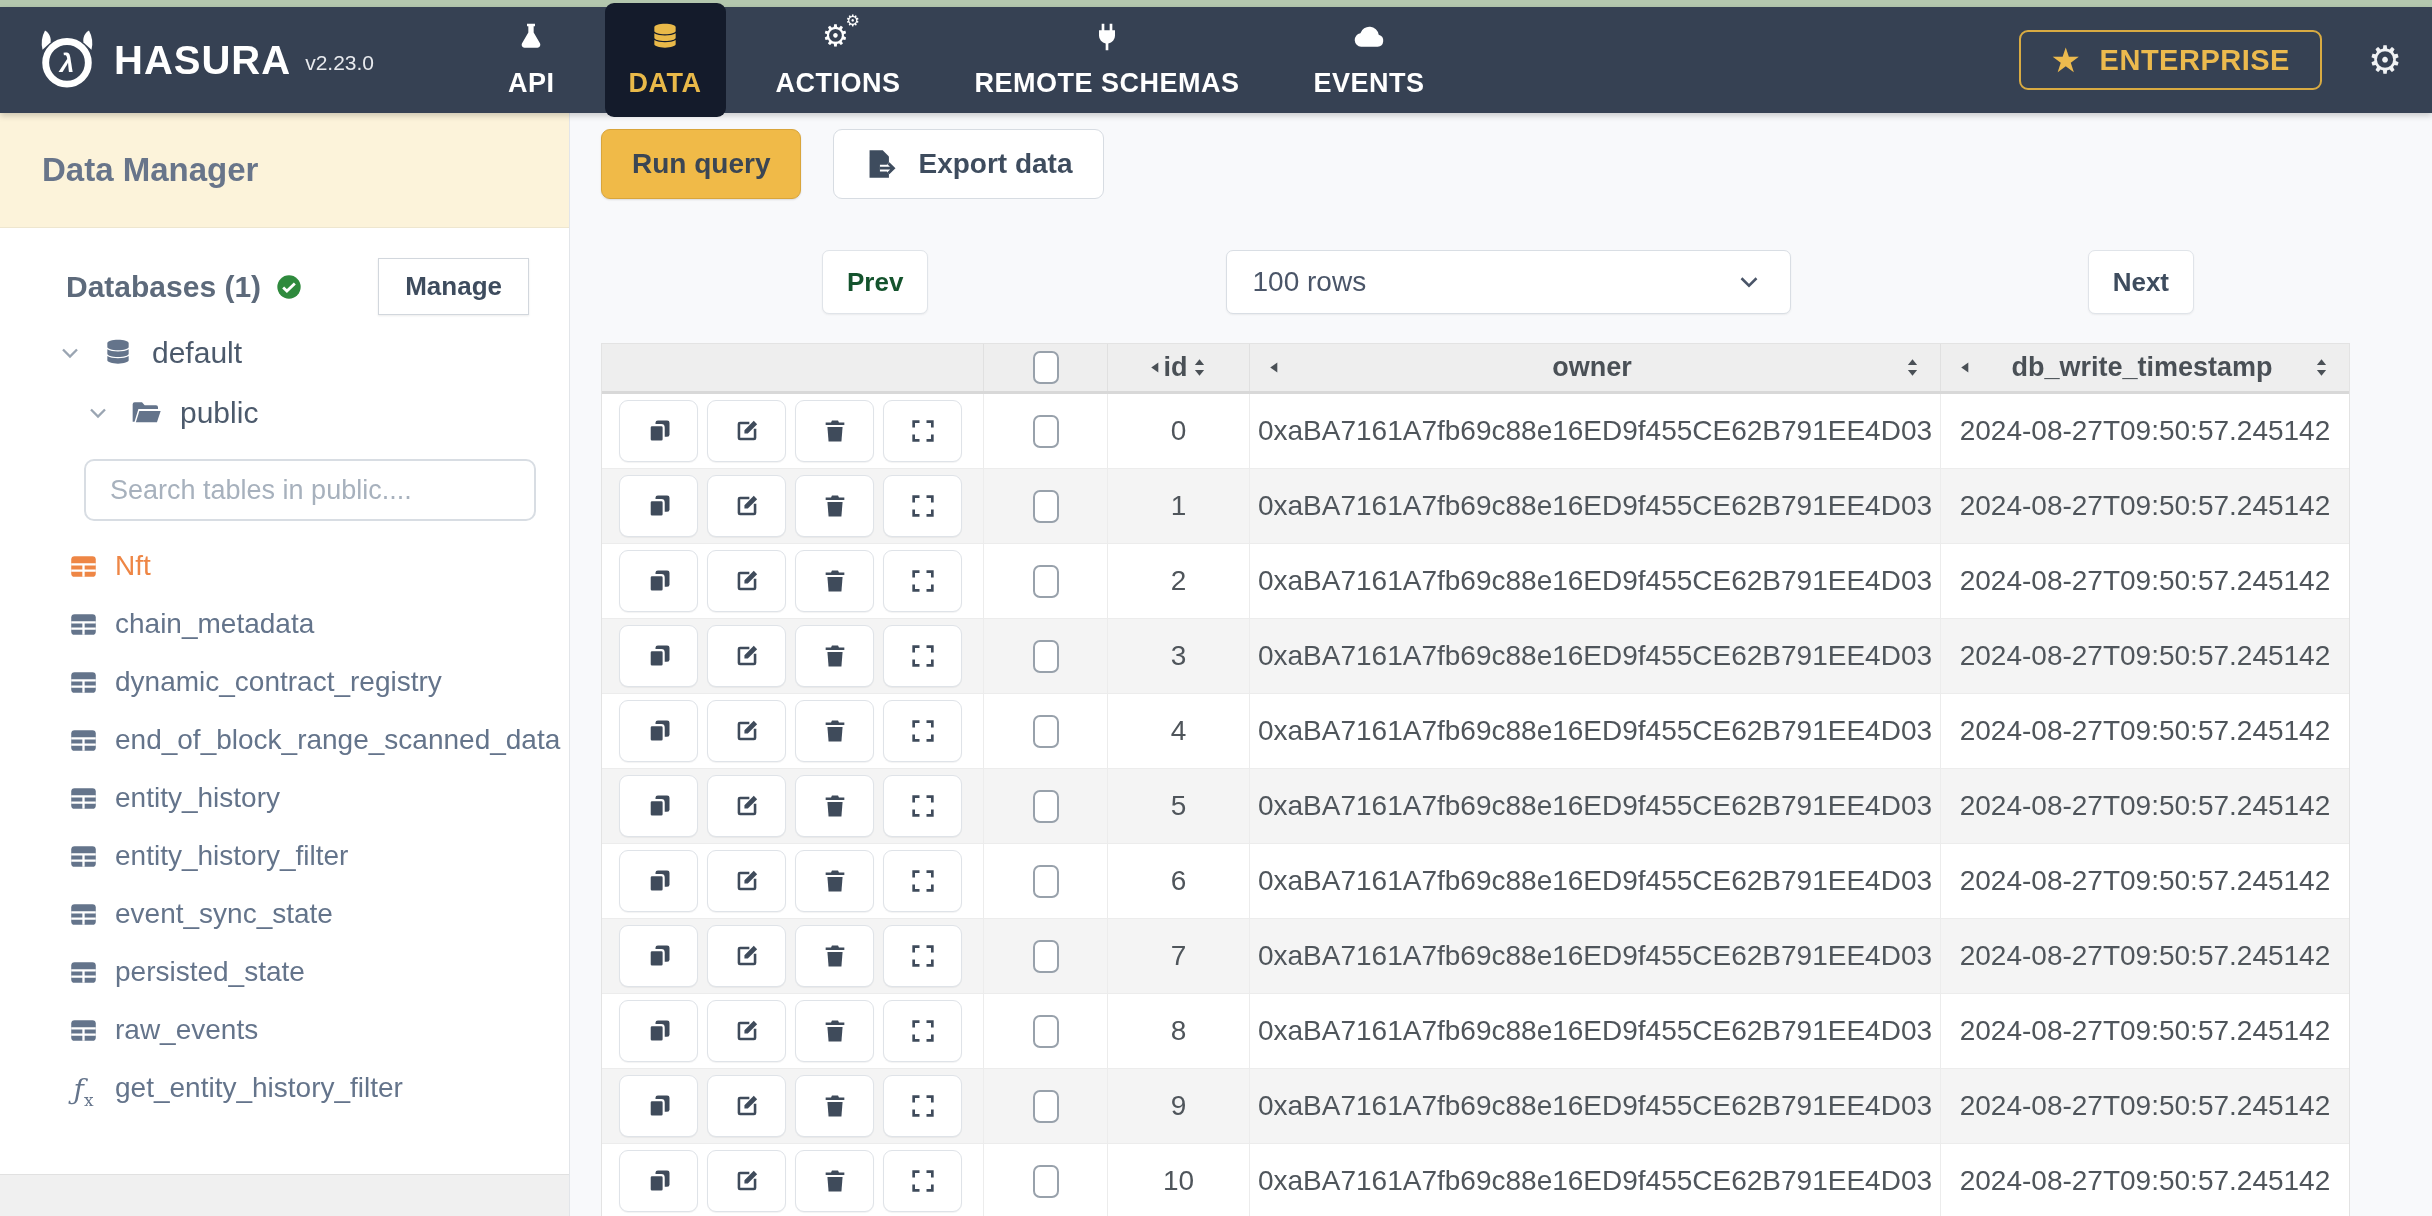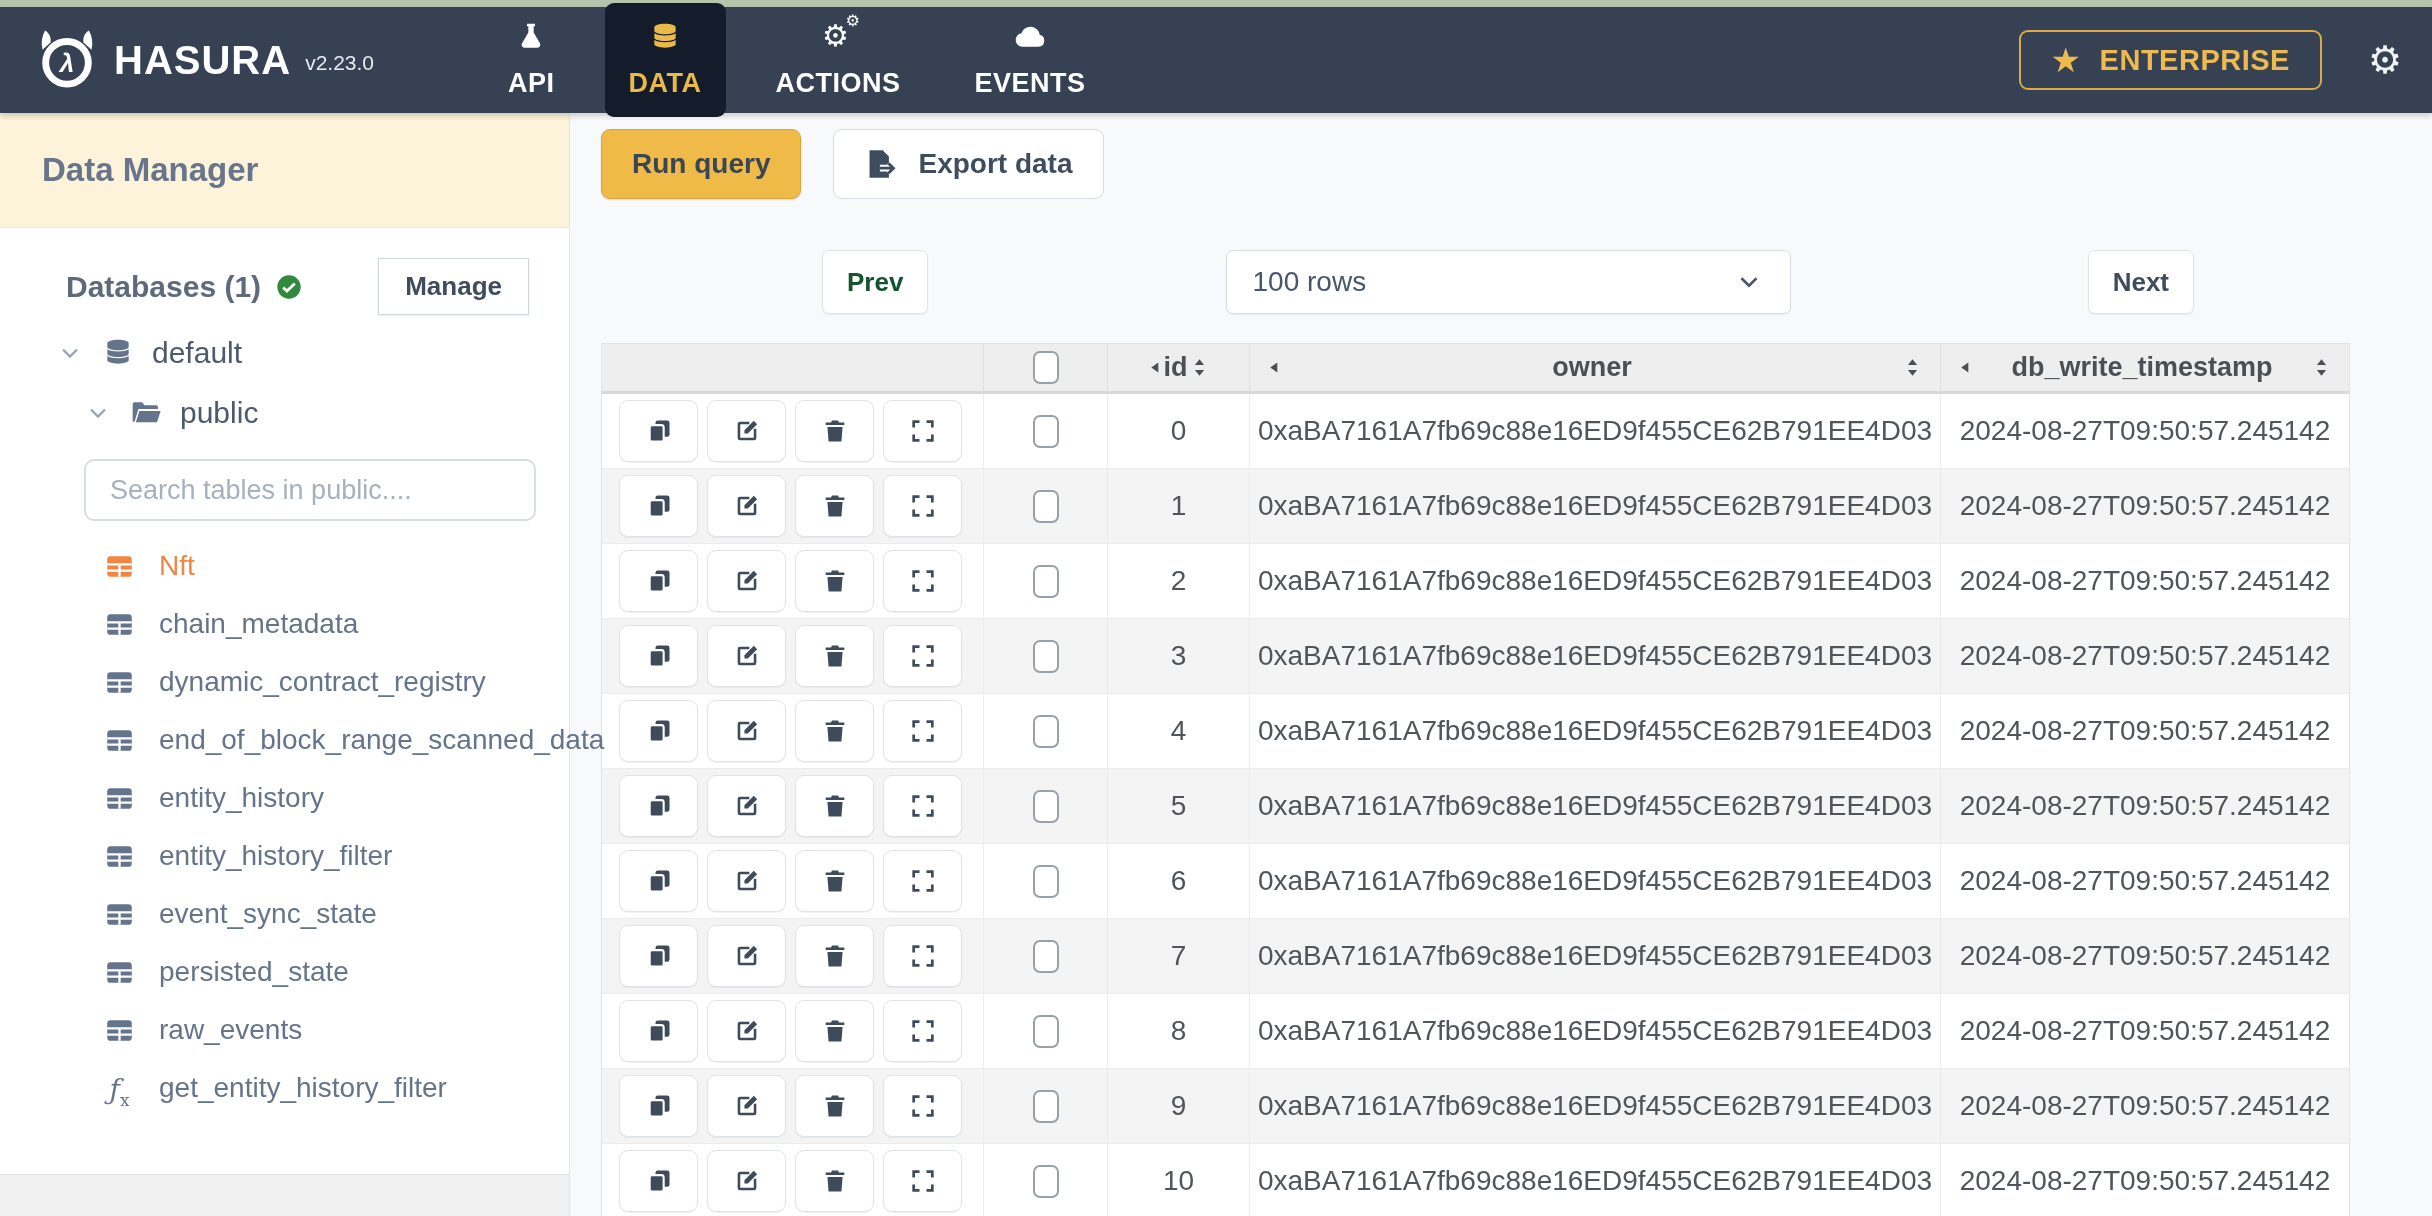--- a/index.html
+++ b/index.html
@@ -52,21 +52,21 @@
               color:#4c5a6c; padding:13px 0; cursor:pointer; }
   .tree-row.db { margin-left:56px; }
   .tree-row.schema { margin-left:84px;text-align:center; }
   .chev { width:28px; height:28px; color:#9aa5b2; }
   .tree-icon { width:32px; height:32px; color:#64748b; }
   .search-input { display:block; margin:16px 0 16px 84px; width:452px; height:62px;
                   border:2px solid #d8dde3; border-radius:10px; font-size:27px; color:#4c5a6c;
                   padding:0 24px; outline:none; font-family:"Liberation Sans",sans-serif; }
   .search-input::placeholder { color:#a7b1bd; }
   .tbl-list { display:flex; flex-direction:column; }
-  .tbl-item { display:flex; align-items:center; gap:24px; margin-left:104px; padding:13px 0;
+  .tbl-item { display:flex; align-items:center; gap:16px; margin-left:68px; padding:13px 0;
               font-size:28px; color:#64748b; cursor:pointer; }
   .tbl-item .icon { width:31px; height:31px; color:#64748b; }
   .tbl-item.active { color:#ee8645; }
   .tbl-item.active .icon { color:#ee8645; }
   .fx-glyph { font-family:"DejaVu Serif", serif; font-style:italic; font-size:28px; color:#64748b;
               width:31px; display:inline-block; text-align:center; }
   .fx-glyph sub { font-size:17px; font-style:normal; }
   .sidebar-scroll-track { position:absolute; bottom:0; left:0; right:0; height:42px;
                           background:#f0f0f0; border-top:1px solid #e1e1e1; }
 
@@ -153,20 +153,28 @@
         <span>DATA</span>
       </div>
       <div class="nav-item">
         <span class="icon ">
           <span class="uni gears-wrap"><span class="g1">⚙</span><span class="g2">⚙</span></span>
         </span>
         <span>ACTIONS</span>
       </div>
       <div class="nav-item">
         <span class="icon ">
+          <svg viewBox="0 0 24 24">
+            <path fill="currentColor" d="M8 2h2v5h4V2h2v5h2v4a6 6 0 0 1-5 5.9V22h-2v-5.1A6 6 0 0 1 6 11V7h2V2z"></path>
+          </svg>
+        </span>
+        <span>REMOTE SCHEMAS</span>
+      </div>
+      <div class="nav-item">
+        <span class="icon ">
           <svg viewBox="0 0 26 20">
             <path fill="currentColor" d="M20.9 8.2A7.7 7.7 0 0 0 6 6.9 5.6 5.6 0 0 0 6.6 18H20a5 5 0 0 0 .9-9.8z"></path>
           </svg>
         </span>
         <span>EVENTS</span>
       </div>
     </div>
 
   <button class="enterprise-btn">
     <span class="star uni">★</span>

